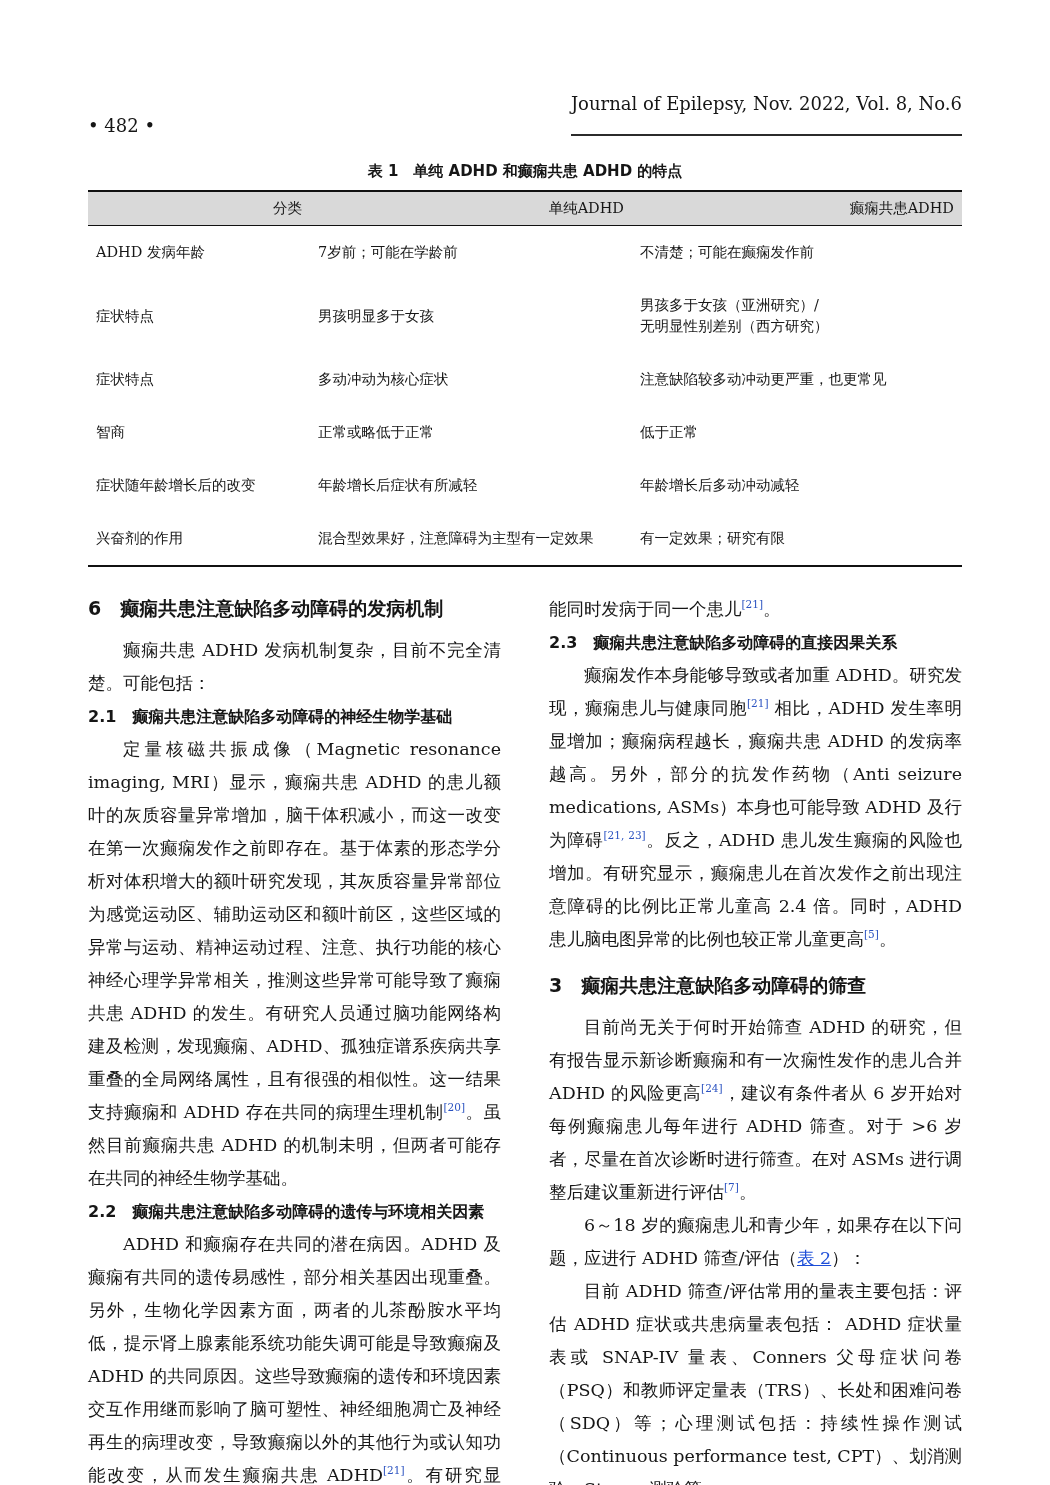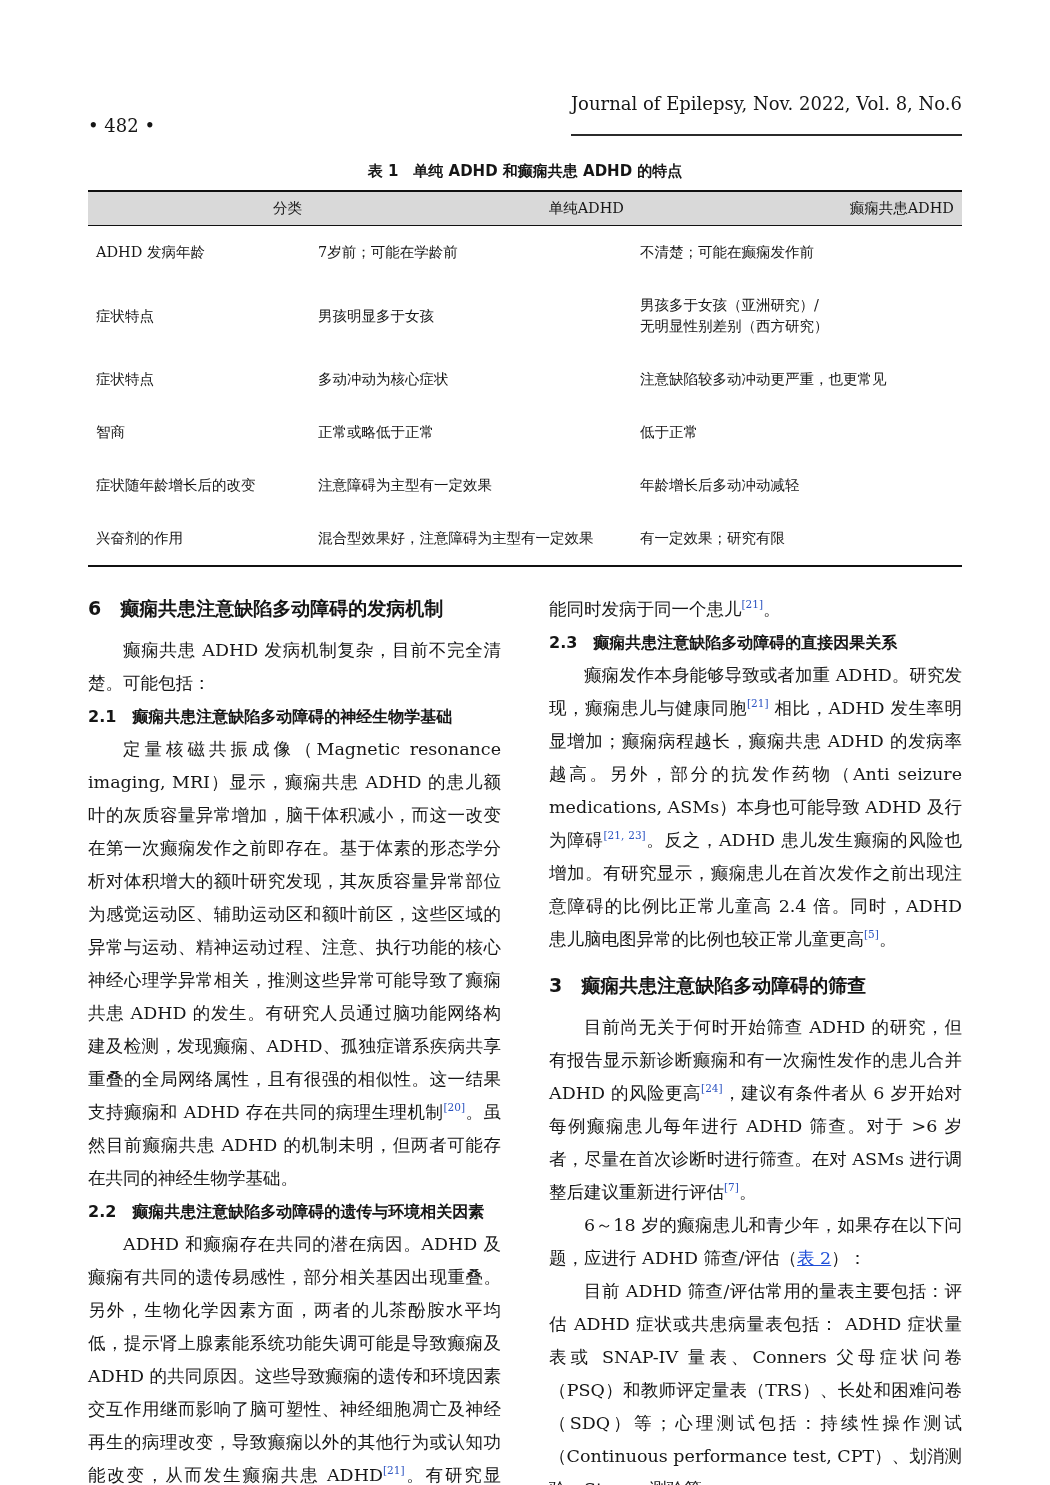--- a/index.html
+++ b/index.html
@@ -149,21 +149,21 @@
           <td>多动冲动为核心症状</td>
           <td>注意缺陷较多动冲动更严重，也更常见</td>
         </tr>
         <tr>
           <td>智商</td>
           <td>正常或略低于正常</td>
           <td>低于正常</td>
         </tr>
         <tr>
           <td>症状随年龄增长后的改变</td>
-          <td>注意障碍为主型有一定效果</td>
+          <td>年龄增长后症状有所减轻</td>
           <td>年龄增长后多动冲动减轻</td>
         </tr>
         <tr>
           <td>兴奋剂的作用</td>
           <td>混合型效果好，注意障碍为主型有一定效果</td>
           <td>有一定效果；研究有限</td>
         </tr>
       </tbody>
   </table>
 

